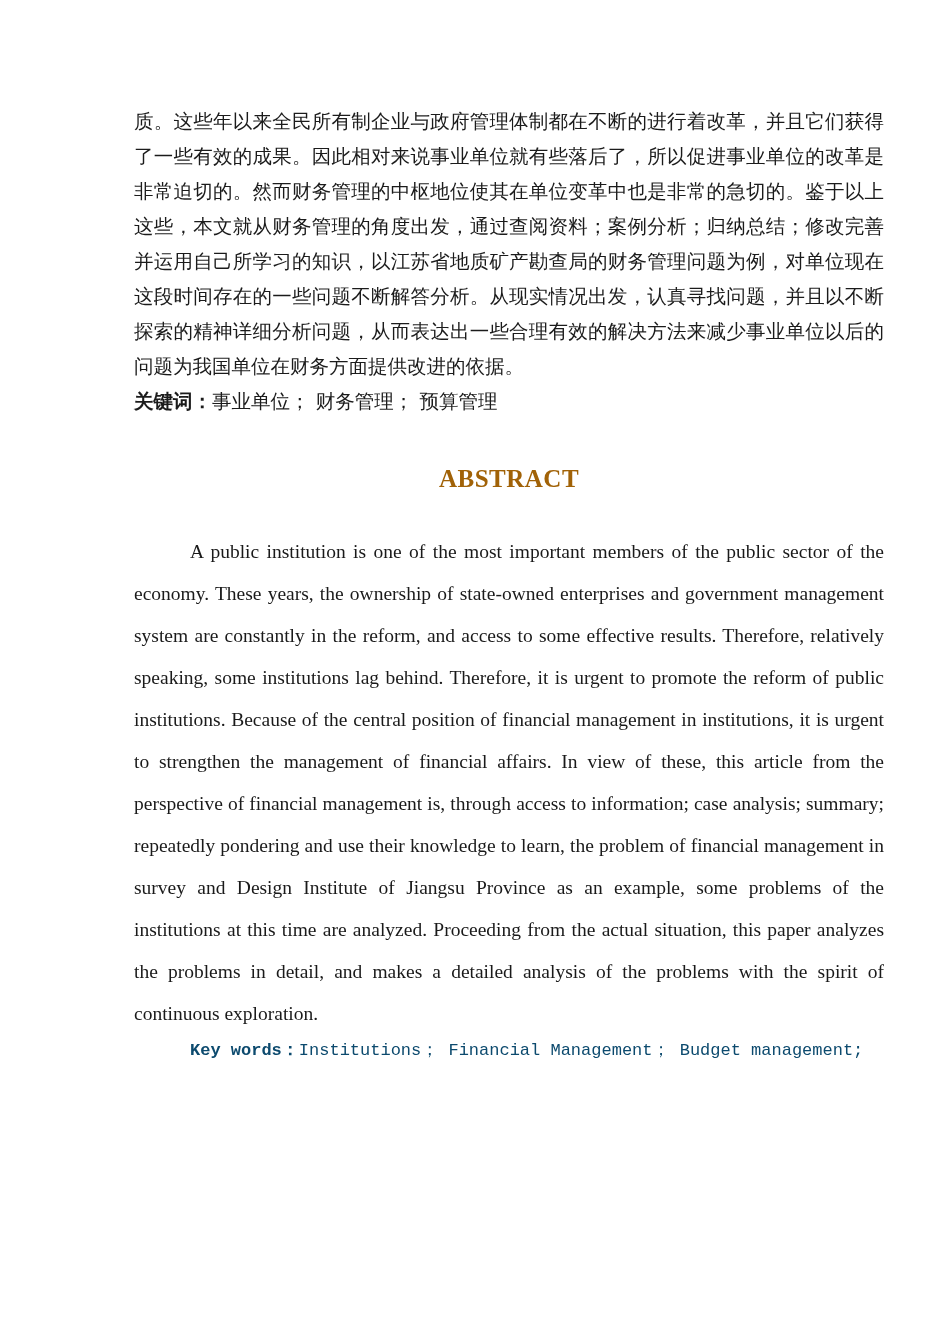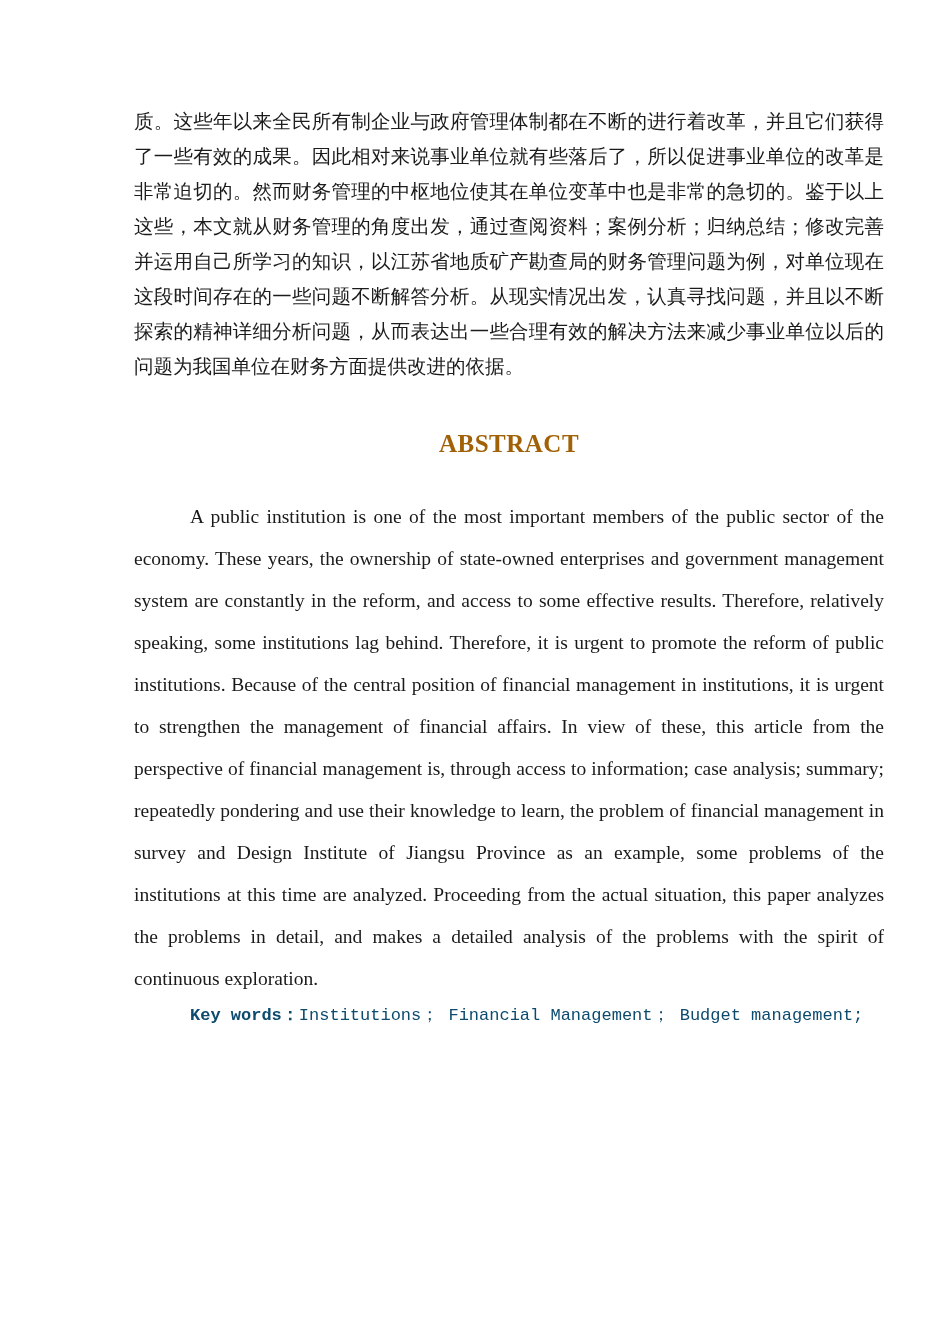--- a/index.html
+++ b/index.html
@@ -95,20 +95,23 @@
   }
 </style>
 </head>
 <body>
 
 <div class="page">
   <div class="content">
 
     <p class="cn-para">质。这些年以来全民所有制企业与政府管理体制都在不断的进行着改革，并且它们获得了一些有效的成果。因此相对来说事业单位就有些落后了，所以促进事业单位的改革是非常迫切的。然而财务管理的中枢地位使其在单位变革中也是非常的急切的。鉴于以上这些，本文就从财务管理的角度出发，通过查阅资料；案例分析；归纳总结；修改完善并运用自己所学习的知识，以江苏省地质矿产勘查局的财务管理问题为例，对单位现在这段时间存在的一些问题不断解答分析。从现实情况出发，认真寻找问题，并且以不断探索的精神详细分析问题，从而表达出一些合理有效的解决方法来减少事业单位以后的问题为我国单位在财务方面提供改进的依据。</p>
 
+    <p class="cn-keywords">
+      <span class="kw-label">关键词：</span><span class="kw-items">事业单位；  财务管理；  预算管理</span>
+    </p>
 
     <h1 class="abstract-heading">ABSTRACT</h1>
 
     <div class="en-block">
       <p class="en-para">A public institution is one of the most important members of the public sector of the economy. These years, the ownership of state-owned enterprises and government management system are constantly in the reform, and access to some effective results. Therefore, relatively speaking, some institutions lag behind. Therefore, it is urgent to promote the reform of public institutions. Because of the central position of financial management in institutions, it is urgent to strengthen the management of financial affairs. In view of these, this article from the perspective of financial management is, through access to information; case analysis; summary; repeatedly pondering and use their knowledge to learn, the problem of financial management in survey and Design Institute of Jiangsu Province as an example, some problems of the institutions at this time are analyzed. Proceeding from the actual situation, this paper analyzes the problems in detail, and makes a detailed analysis of the problems with the spirit of continuous exploration.</p>
 
       <p class="en-keywords">
         <span class="kw-label">Key words：</span><span class="kw-items">Institutions；  Financial Management；  Budget management;</span>
       </p>
     </div>

